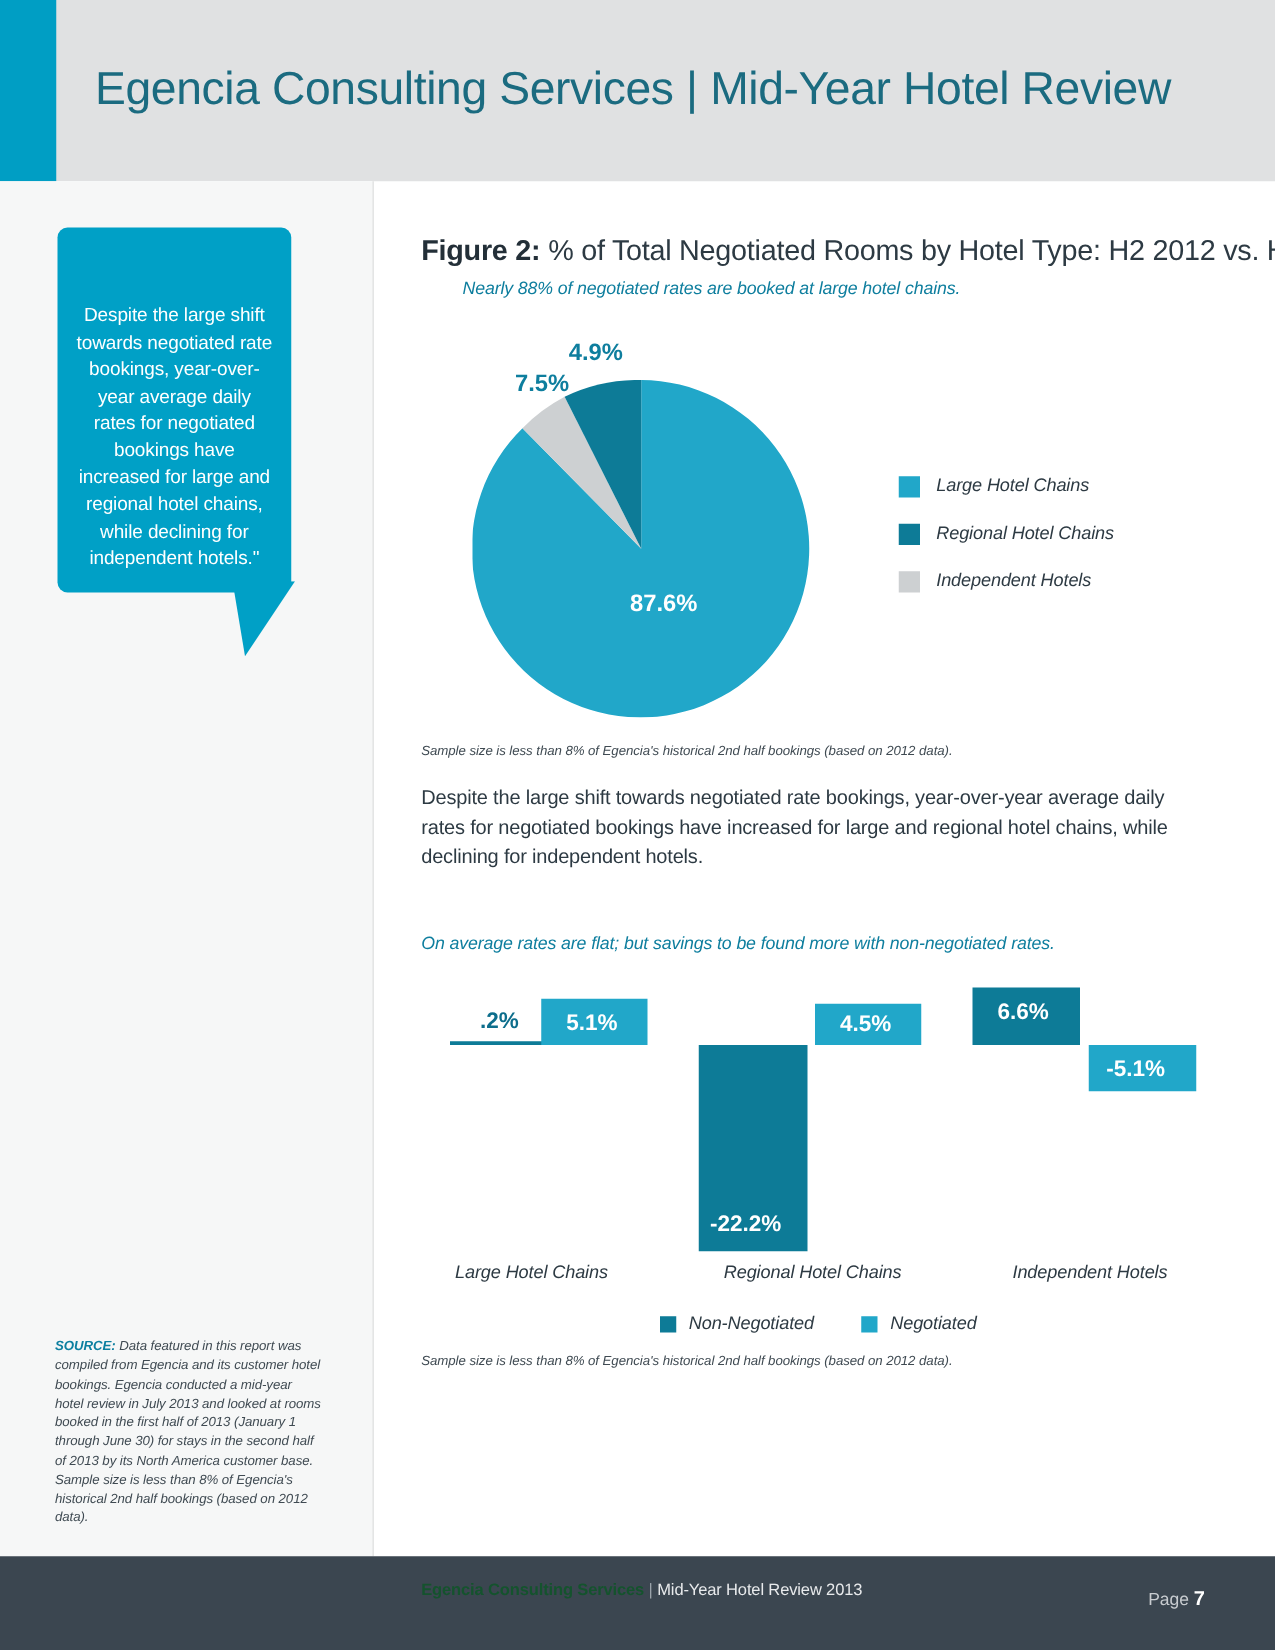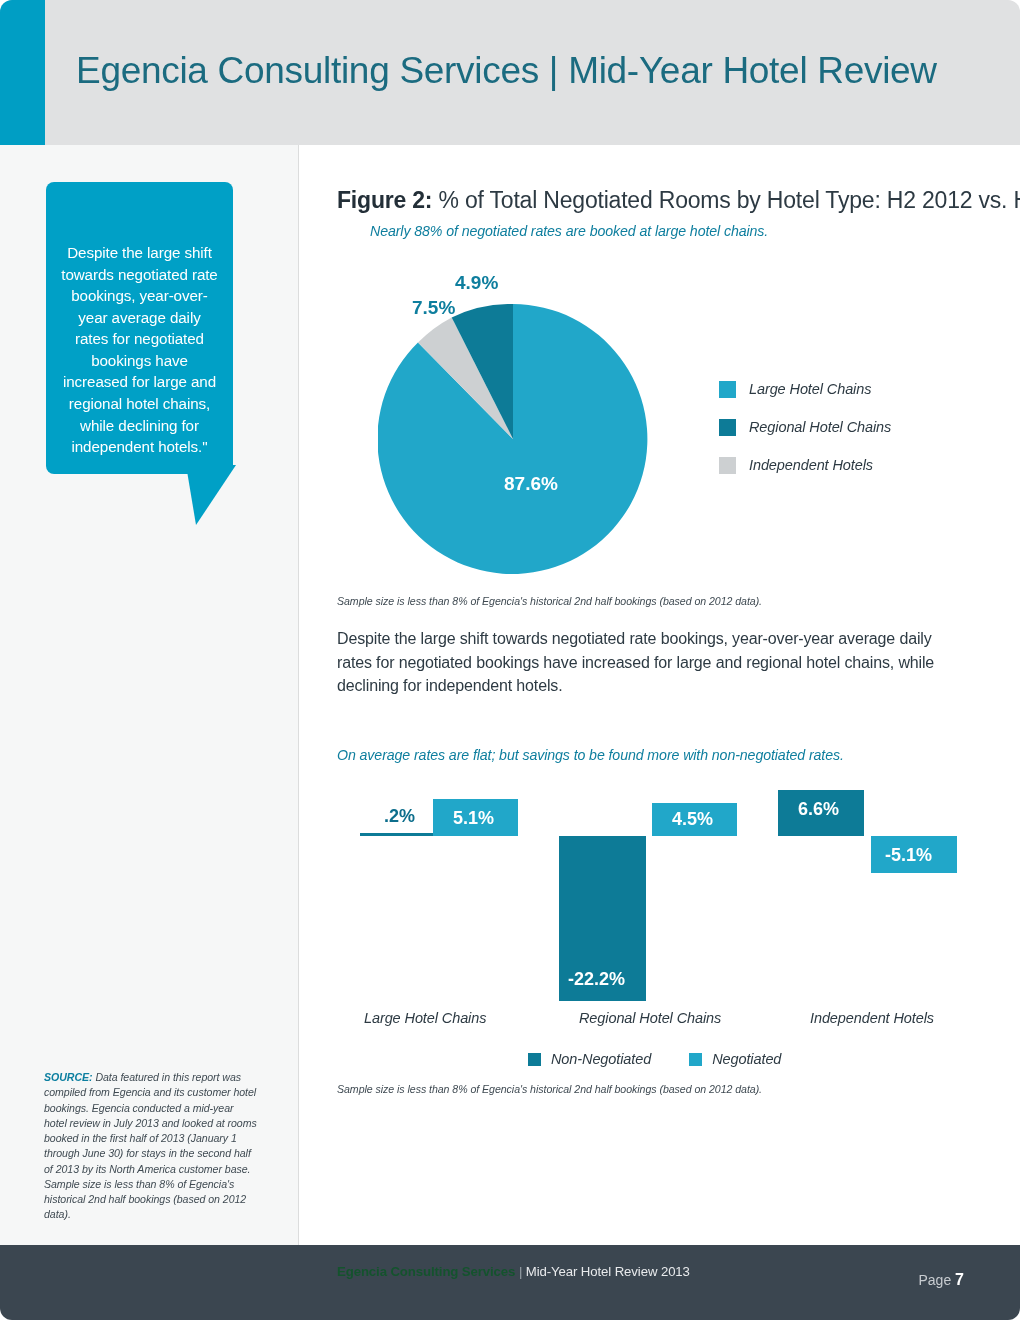--- a/index.html
+++ b/index.html
@@ -10,21 +10,20 @@
   body {
     font-family: "Liberation Sans", sans-serif;
     -webkit-font-smoothing: antialiased;
   }
   .page {
     position: relative;
     width: 1020px;
     height: 1320px;
     overflow: hidden;
     background: #ffffff;
-    border-radius: 12px;
   }
 
   
   .header-band {
     position: absolute;
     left: 0; top: 0;
     width: 1020px; height: 145px;
     background: #e0e1e2;
   }
   .header-accent {

